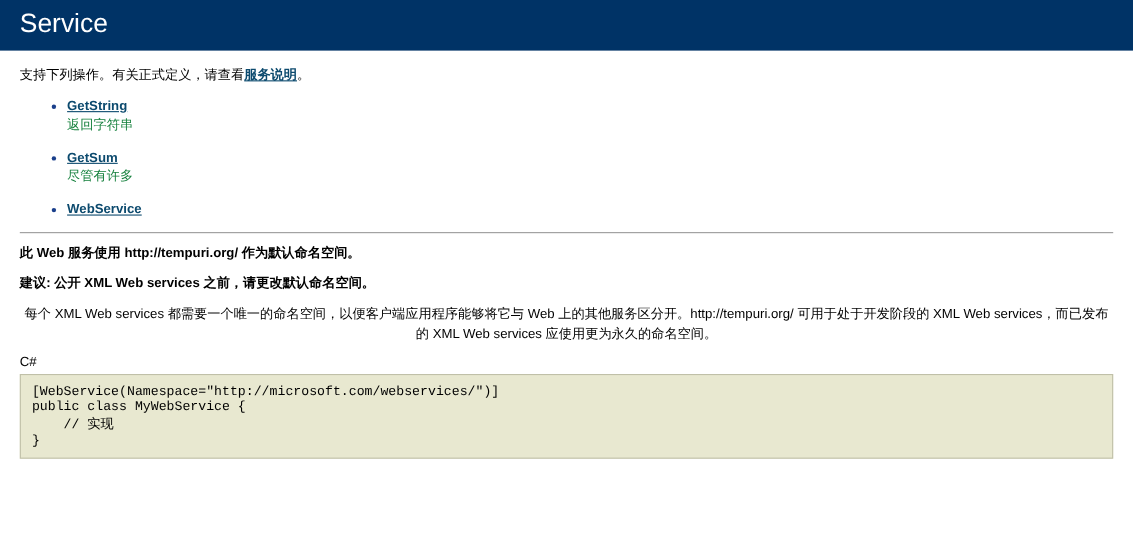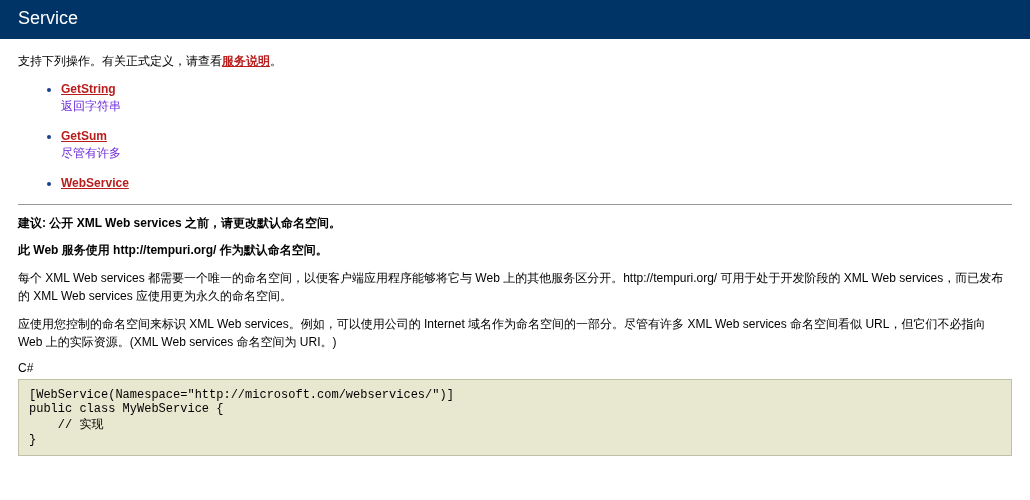--- a/index.html
+++ b/index.html
@@ -11,64 +11,65 @@
     color: #000;
     background: #fff;
   }
   .header {
     background: #003366;
     color: #fff;
     padding: 8px 18px 10px 18px;
   }
   .header h1 {
     margin: 0;
-    font-size: 18px;
+    font-size: 24px;
     font-weight: normal;
     font-family: Tahoma, Arial, sans-serif;
   }
   .content {
     padding: 14px 18px;
   }
   .intro {
     margin-bottom: 12px;
   }
   a.link {
-    color: #b91c1c;
+    color: #0c4a6e;
     text-decoration: underline;
     font-weight: bold;
   }
   ul.ops {
     list-style: disc;
     margin: 0 0 0 43px;
     padding: 0;
   }
   ul.ops li {
     margin-bottom: 14px;
     color: #1a3f8b;
   }
   ul.ops li .desc {
-    color: #6d28d9;
+    color: #15803d;
     display: block;
     margin-top: 2px;
   }
   ul.ops li::marker {
     color: #1a3f8b;
   }
   hr.sep {
     border: none;
     border-top: 1px solid #999;
     margin: 14px 0 10px 0;
   }
   .bold {
     font-weight: bold;
     margin: 10px 0;
   }
   .para {
     margin: 10px 0;
     line-height: 1.5;
+    text-align: center;
   }
   .lang {
     margin: 10px 0 4px 0;
   }
   pre.code {
     background: #e8e8d0;
     border: 1px solid #c0c0a8;
     padding: 8px 10px;
     margin: 4px 0 14px 0;
     font-family: Consolas, "Courier New", monospace;
@@ -99,25 +100,24 @@
       <a href="#" class="link">GetSum</a>
       <span class="desc">尽管有许多</span>
     </li>
     <li>
       <a href="#" class="link">WebService</a>
     </li>
   </ul>
 
   <hr class="sep">
 
+  <div class="bold">此 Web 服务使用 http://tempuri.org/ 作为默认命名空间。</div>
   <div class="bold">建议: 公开 XML Web services 之前，请更改默认命名空间。</div>
-  <div class="bold">此 Web 服务使用 http://tempuri.org/ 作为默认命名空间。</div>
 
   <div class="para">每个 XML Web services 都需要一个唯一的命名空间，以便客户端应用程序能够将它与 Web 上的其他服务区分开。http://tempuri.org/ 可用于处于开发阶段的 XML Web services，而已发布的 XML Web services 应使用更为永久的命名空间。</div>
-  <div class="para">应使用您控制的命名空间来标识 XML Web services。例如，可以使用公司的 Internet 域名作为命名空间的一部分。尽管有许多 XML Web services 命名空间看似 URL，但它们不必指向 Web 上的实际资源。(XML Web services 命名空间为 URI。)</div>
 
   <div class="lang">C#</div>
   <pre class="code">[WebService(Namespace="http://microsoft.com/webservices/")]
 public class MyWebService {
     // 实现
 }</pre>
 
 </div>
 
 </body></html>

